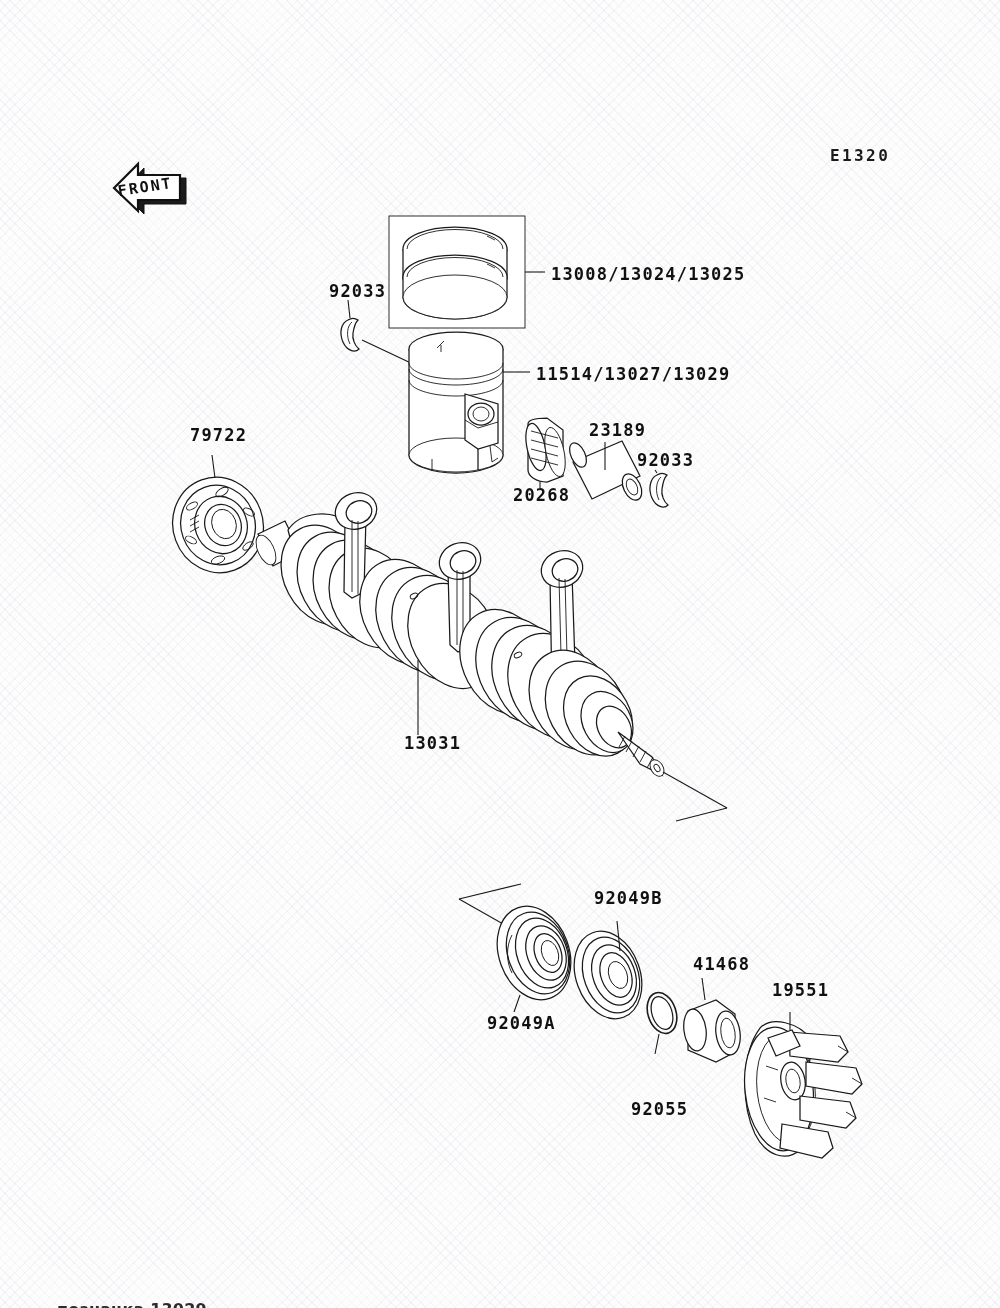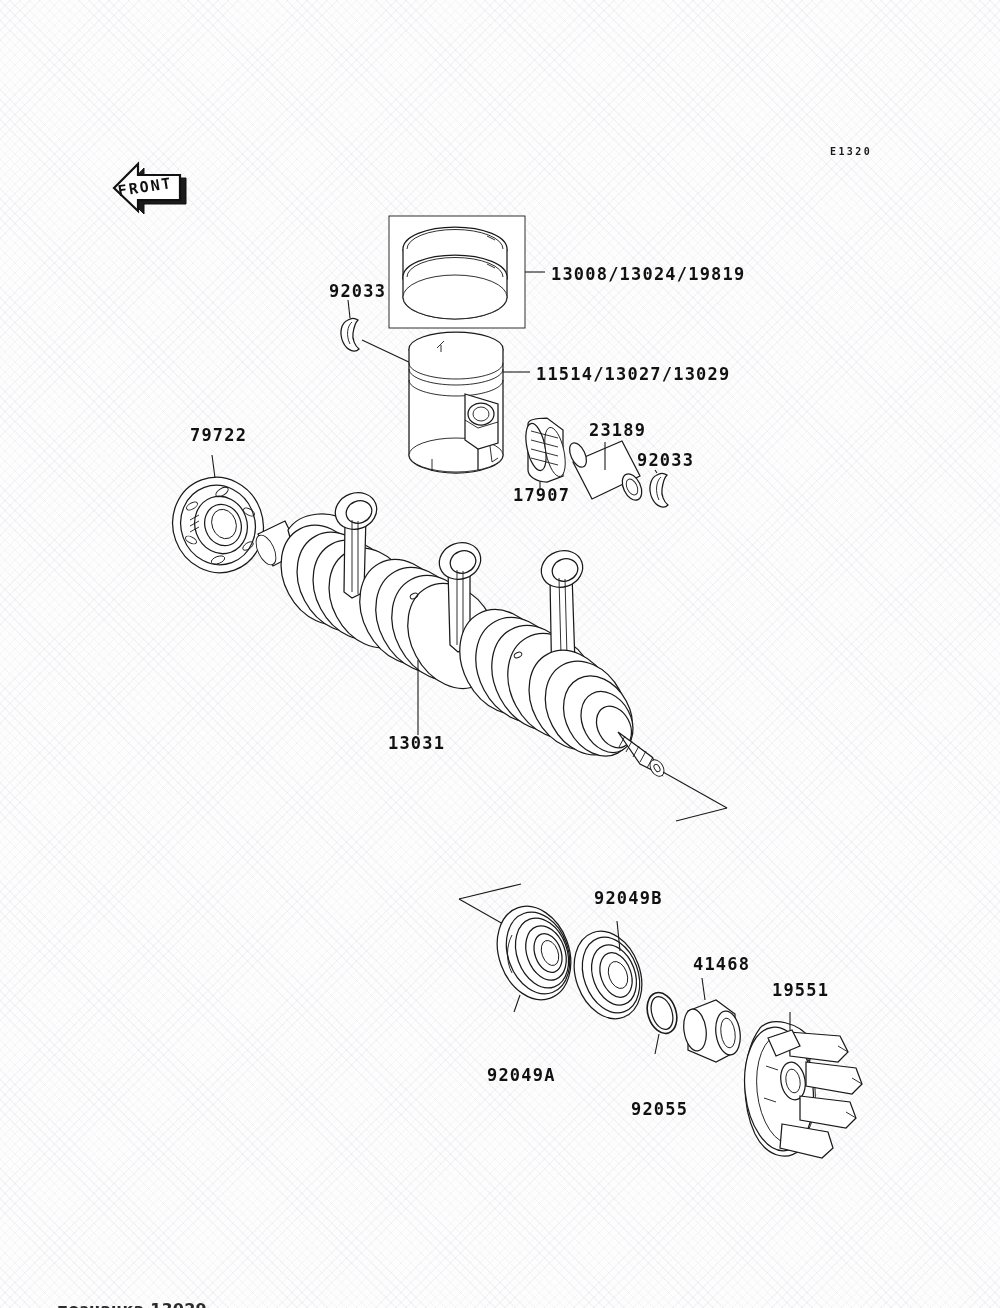--- a/index.html
+++ b/index.html
@@ -28,21 +28,21 @@
   .lbl {
     position: absolute;
     font-family: "DejaVu Sans Mono", "Liberation Mono", monospace;
     font-weight: bold;
     color: #111111;
     white-space: nowrap;
     letter-spacing: 1.2px;
     font-size: 17px;
   }
   .lbl-sheet {
-    font-size: 10px;
+    font-size: 16px;
     letter-spacing: 2.4px;
     font-weight: bold;
     color: #1a1a1a;
   }
   #front-badge {
     position: absolute;
     left: 100px;
     top: 158px;
     width: 96px;
     height: 62px;
@@ -322,37 +322,37 @@
 
       <path class="ln-t" d="M838,1046 L848,1052"></path>
       <path class="ln-t" d="M852,1078 L862,1084"></path>
       <path class="ln-t" d="M846,1112 L856,1118"></path>
       <path class="ln-t" d="M764,1098 L776,1102"></path>
       <path class="ln-t" d="M766,1066 L778,1070"></path>
       <path class="lead" d="M790,1012 L790,1030"></path>
     </g>
   </svg>
 
-  <div class="lbl" style="left:551px; top:264px;">13008/13024/19819</div>
+  <div class="lbl" style="left:551px; top:264px;">13008/13024/13025</div>
 
   <div class="lbl" style="left:329px; top:281px;">92033</div>
 
   <div class="lbl" style="left:536px; top:364px;">11514/13027/13029</div>
 
-  <div class="lbl" style="left:513px; top:485px;">17907</div>
+  <div class="lbl" style="left:513px; top:485px;">20268</div>
 
   <div class="lbl" style="left:589px; top:420px;">23189</div>
 
   <div class="lbl" style="left:637px; top:450px;">92033</div>
 
   <div class="lbl" style="left:190px; top:425px;">79722</div>
 
-  <div class="lbl" style="left:388px; top:733px;text-align:center;">13031</div>
-
-  <div class="lbl" style="left:487px; top:1065px;">92049A</div>
+  <div class="lbl" style="left:404px; top:733px;text-align:center;">13031</div>
+
+  <div class="lbl" style="left:487px; top:1013px;">92049A</div>
 
   <div class="lbl" style="left:594px; top:888px;text-align:right;">92049B</div>
 
   <div class="lbl" style="left:631px; top:1055px;margin-top:44px;">92055</div>
 
   <div class="lbl" style="left:693px; top:954px;">41468</div>
 
   <div class="lbl" style="left:772px; top:980px;">19551</div>
 
   <div id="footer">

